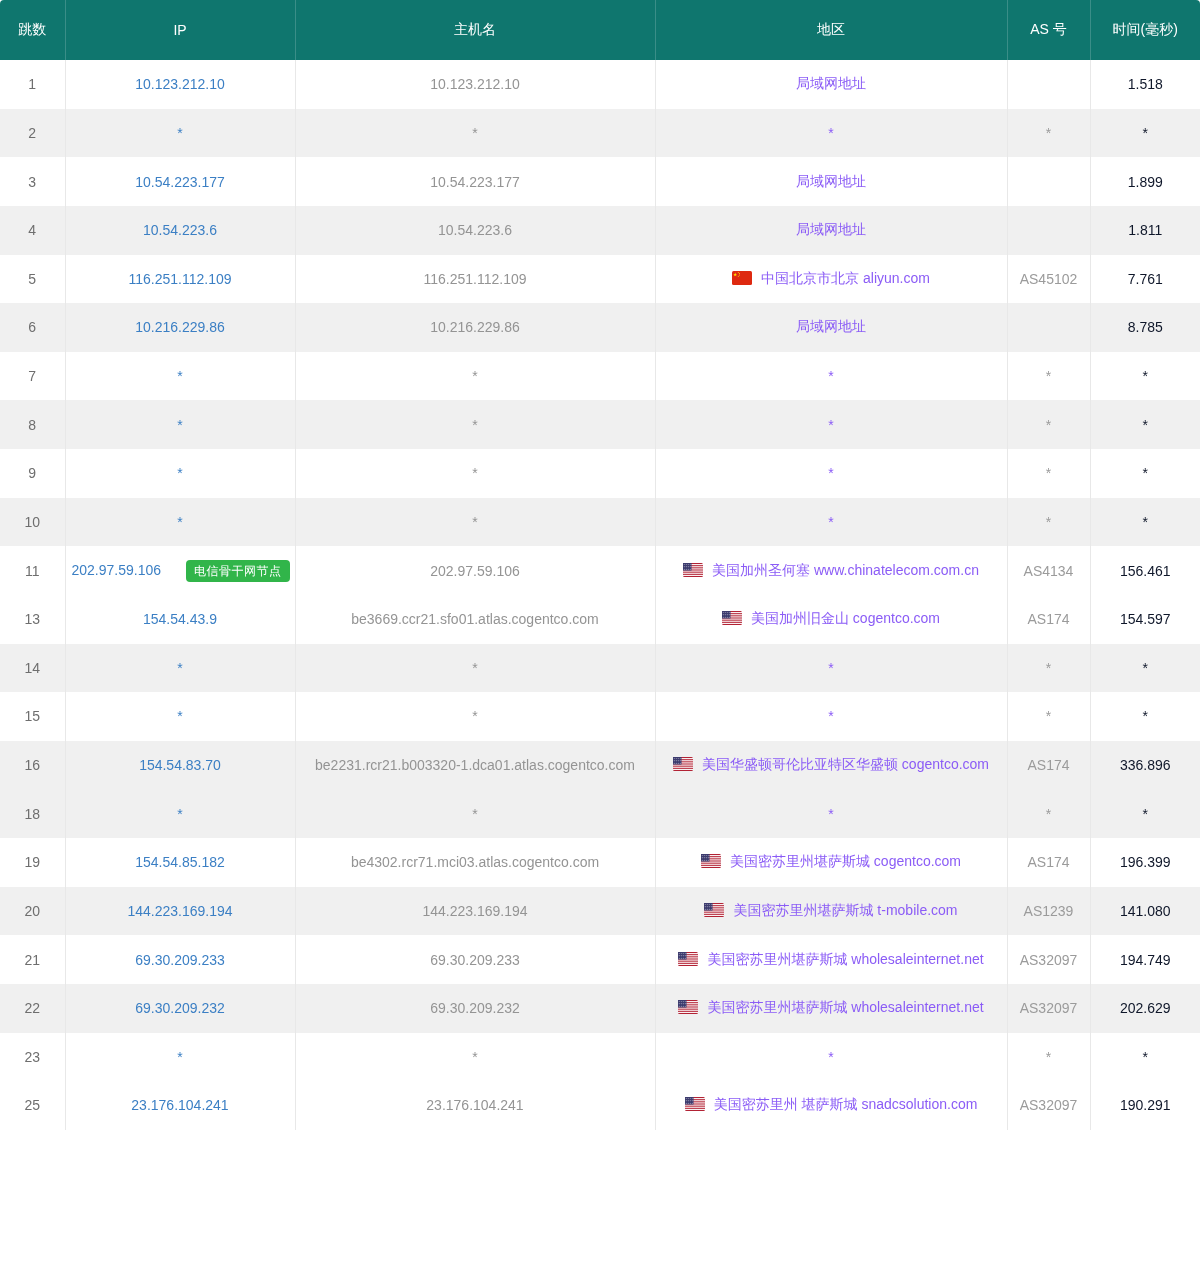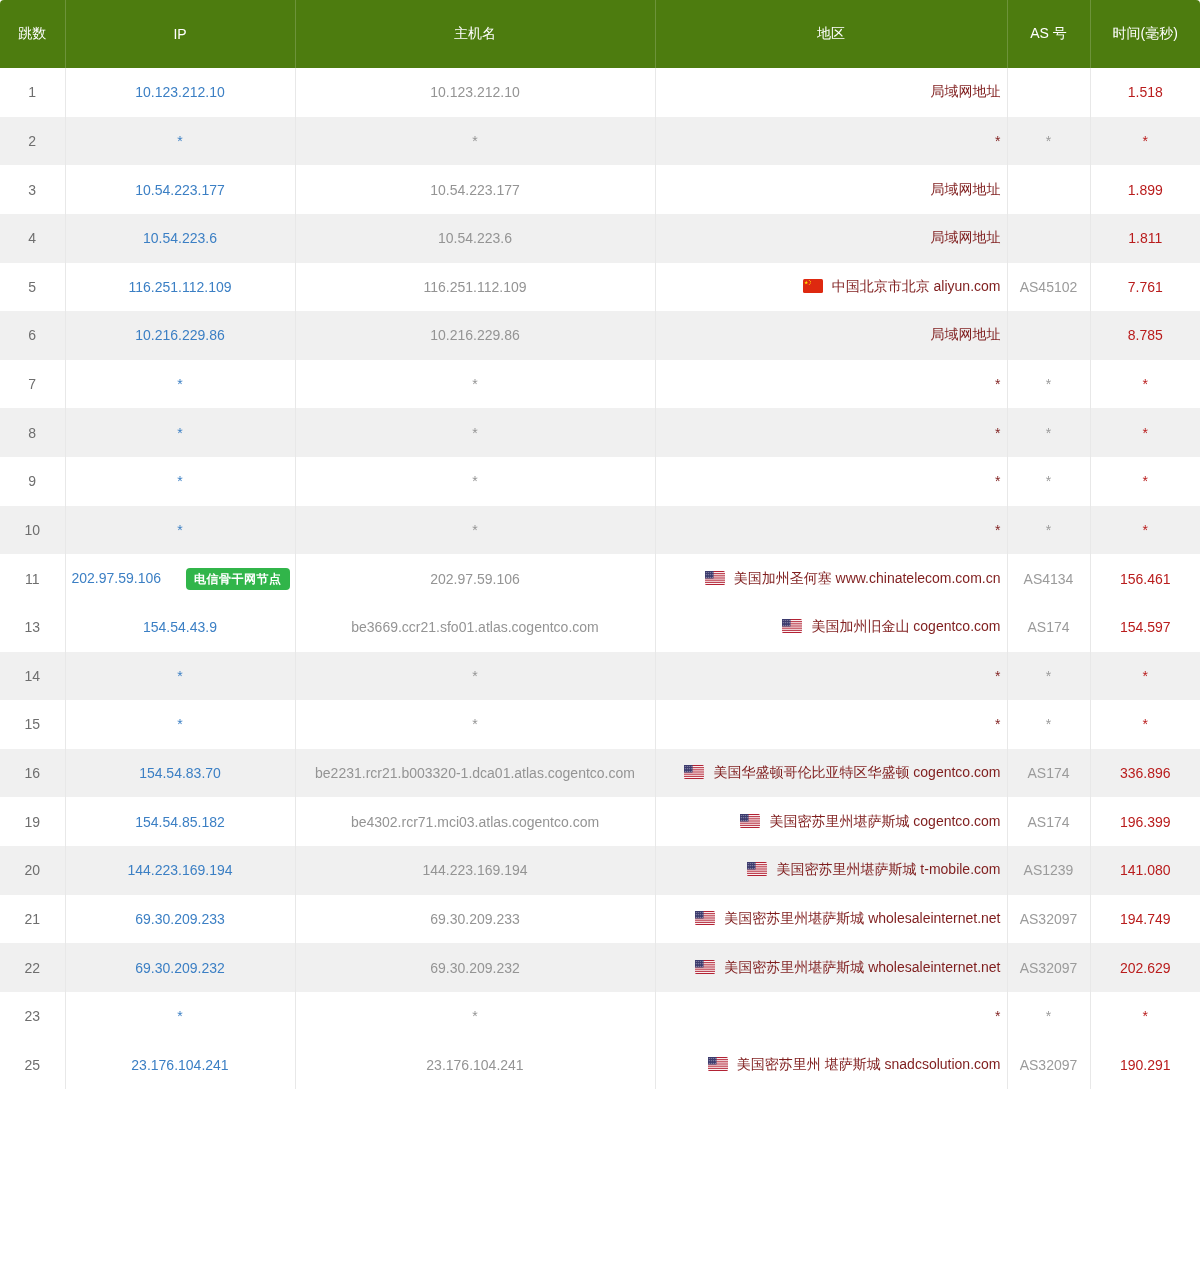--- a/index.html
+++ b/index.html
@@ -3,42 +3,42 @@
 <meta charset="utf-8">
 <style>
   html,body{margin:0;padding:0;background:#fff;}
   body{
     width:1200px;height:1274px;
     font-family:"Liberation Sans","DejaVu Sans",sans-serif;
     -webkit-font-smoothing:antialiased;
   }
   .table-wrap{width:1200px;border-radius:4px 4px 0 0;overflow:hidden;}
   table{border-collapse:collapse;table-layout:fixed;width:1200px;}
-  thead tr{height:68px;background:#4d7c0f;}
+  thead tr{height:60px;background:#0f766e;}
   th{
     color:#ffffff;font-size:14px;font-weight:500;text-align:center;
     border-right:1px solid rgba(255,255,255,0.18);padding:0;
   }
   th:last-child{border-right:none;}
   tbody tr{height:48.64px;background:#ffffff;}
   tbody tr.stripe{background:#f0f0f0;}
   td{
     text-align:center;font-size:14px;padding:0 6px;
     border-right:1px solid #e8e8e8;overflow:hidden;white-space:nowrap;
   }
   td:last-child{border-right:none;}
   .hop{color:#6e6e6e;}
   .ip-link{color:#3b7fc4;text-decoration:none;cursor:pointer;}
   .hostname{color:#949494;}
-  .region{color:#7f1d1d;text-align:right;}
+  .region{color:#8b5cf6;}
   .asn{color:#9b9b9b;}
-  .latency{color:#b91c1c;}
+  .latency{color:#0f172a;}
   .badge{
     display:inline-block;vertical-align:middle;margin-left:25px;
-    background:#31b54a;color:#fff;font-size:12px;font-weight:bold;
+    background:#31b54a;color:#fff;font-size:12px;font-weight:normal;
     line-height:1;padding:5px 8px;border-radius:4px;letter-spacing:0.5px;
   }
   .flag{
     display:inline-block;width:20px;height:14px;margin-right:9px;
     vertical-align:-2px;
   }
   .flag svg{display:block;width:20px;height:14px;}
 </style>
 </head>
 <body>
@@ -247,20 +247,28 @@
                 <circle cx="5.2" cy="3.8" r="0.45" fill="#ffffff"></circle>
                 <circle cx="7.2" cy="3.8" r="0.45" fill="#ffffff"></circle>
                 <circle cx="1.2" cy="6.2" r="0.45" fill="#ffffff"></circle>
                 <circle cx="3.2" cy="6.2" r="0.45" fill="#ffffff"></circle>
                 <circle cx="5.2" cy="6.2" r="0.45" fill="#ffffff"></circle>
                 <circle cx="7.2" cy="6.2" r="0.45" fill="#ffffff"></circle>
               </svg></span><span>美国华盛顿哥伦比亚特区华盛顿 cogentco.com</span></td>
           <td class="asn">AS174</td>
           <td class="latency">336.896</td>
         </tr>
+        <tr class="stripe">
+          <td class="hop">18</td>
+          <td><a class="ip-link">*</a></td>
+          <td class="hostname">*</td>
+          <td class="region"><span>*</span></td>
+          <td class="asn">*</td>
+          <td class="latency">*</td>
+        </tr>
         <tr>
           <td class="hop">19</td>
           <td><a class="ip-link">154.54.85.182</a></td>
           <td class="hostname">be4302.rcr71.mci03.atlas.cogentco.com</td>
           <td class="region"><span class="flag"><svg viewBox="0 0 20 14">
                 <rect width="20" height="14" rx="1.5" fill="#b22234"></rect>
                 <rect x="0" y="1.08" width="20" height="1.08" fill="#ffffff"></rect>
                 <rect x="0" y="3.23" width="20" height="1.08" fill="#ffffff"></rect>
                 <rect x="0" y="5.38" width="20" height="1.08" fill="#ffffff"></rect>
                 <rect x="0" y="7.54" width="20" height="1.08" fill="#ffffff"></rect>

